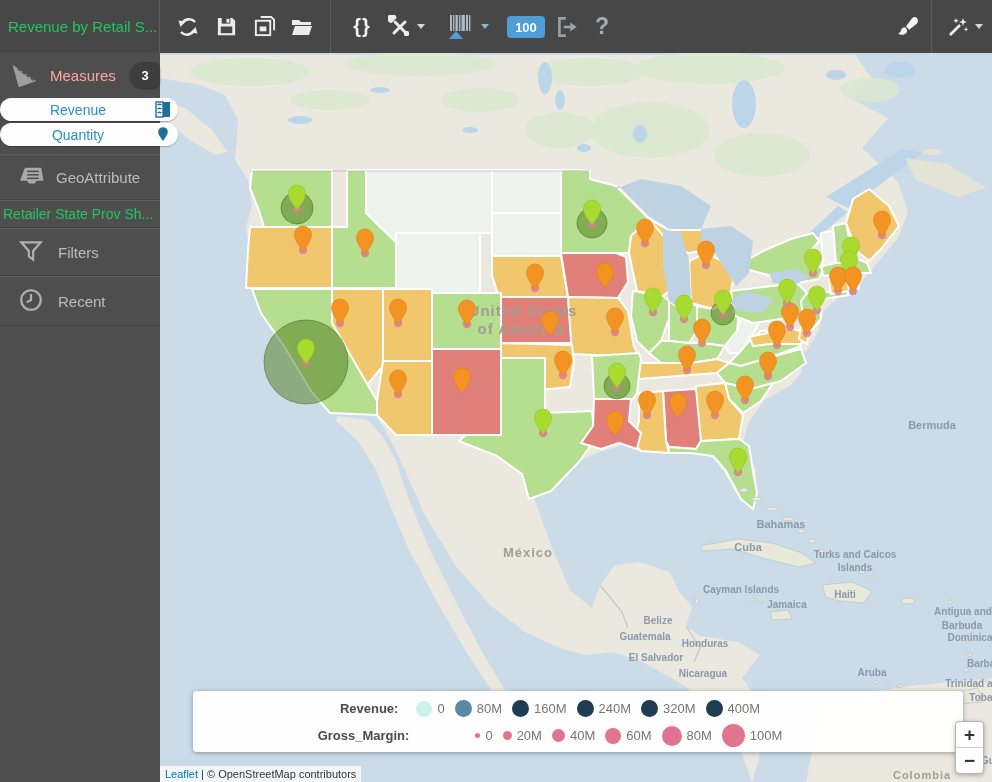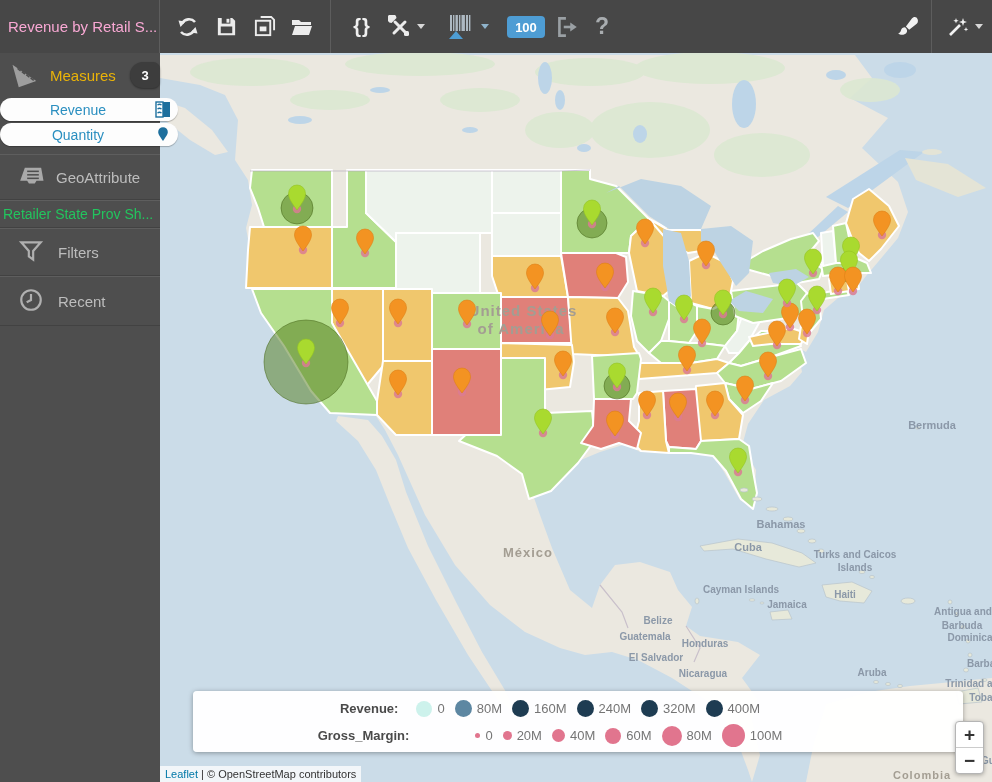--- a/index.html
+++ b/index.html
@@ -1,29 +1,29 @@
 <!DOCTYPE html>
 <html><head>
 <meta charset="utf-8">
 <style>
   html,body{margin:0;padding:0;background:#2b2b2b;}
   #app{position:relative;width:992px;height:782px;overflow:hidden;font-family:"Liberation Sans",sans-serif;background:#cbdce8;}
   
   #toolbar{position:absolute;left:0;top:0;width:992px;height:53px;background:#474747;z-index:40;}
-  #title{position:absolute;left:0;top:0;width:160px;height:53px;display:flex;align-items:center;padding-left:8px;box-sizing:border-box;color:#f9a8d4;font-size:15px;border-right:1px solid #5d5d5d;white-space:nowrap;overflow:hidden;}
+  #title{position:absolute;left:0;top:0;width:160px;height:53px;display:flex;align-items:center;padding-left:8px;box-sizing:border-box;color:#22c55e;font-size:15px;border-right:1px solid #5d5d5d;white-space:nowrap;overflow:hidden;}
   .tbtn{position:absolute;top:0;height:53px;display:flex;align-items:center;justify-content:center;cursor:pointer;}
   .tsep{position:absolute;top:0;width:1px;height:53px;background:#5d5d5d;}
   .caret{width:0;height:0;border-left:4px solid transparent;border-right:4px solid transparent;border-top:5px solid #d8d8d8;margin-left:5px;}
   #badge100{position:absolute;left:507px;top:16px;min-width:30px;padding:0 4px;height:22px;background:#4e9dd4;border-radius:4px;color:#fff;font-size:13px;font-weight:bold;display:flex;align-items:center;justify-content:center;}
   .braces{color:#f0f0f0;font-size:20px;font-weight:bold;letter-spacing:1px;}
   .help{color:#a9adb0;font-size:23px;font-weight:bold;}
   
   #sidebar{position:absolute;left:0;top:53px;width:160px;height:729px;background:#4e4e4e;z-index:30;}
   #measuresHeader{position:relative;height:45px;display:flex;align-items:center;padding-left:10px;}
-  #measuresHeader .lbl{color:#eab308;font-size:15px;margin-left:10px;}
+  #measuresHeader .lbl{color:#fca5a5;font-size:15px;margin-left:10px;}
   #measuresBadge{position:absolute;right:0px;top:9px;width:30px;height:26px;background:#3d3d3d;border-radius:13px 7px 7px 13px;color:#fff;font-size:13px;font-weight:bold;display:flex;align-items:center;justify-content:center;box-shadow:0 1px 2px rgba(0,0,0,.4);}
   .pill{position:relative;width:178px;height:23px;background:#fdfdfd;border-radius:12px;margin-bottom:2px;display:flex;align-items:center;justify-content:center;color:#2b8fc0;font-size:14px;box-shadow:0 1px 1px rgba(0,0,0,.25);cursor:pointer;z-index:35;}
   .pill .picon{position:absolute;right:7px;top:3px;}
   .pill .ptext{margin-right:22px;}
   .srow{position:relative;display:flex;align-items:center;border-top:1px solid #5e5e5e;border-bottom:1px solid #424242;color:#bdbdbd;font-size:15px;cursor:pointer;}
   .srow .sicon{margin-left:18px;margin-right:14px;}
   #geoRow{height:44px;margin-top:8px;}
   #retailerRow{height:26px;color:#22c55e;font-size:14px;padding-left:3px;}
   #filtersRow{height:46px;}
   #recentRow{height:48px;}

